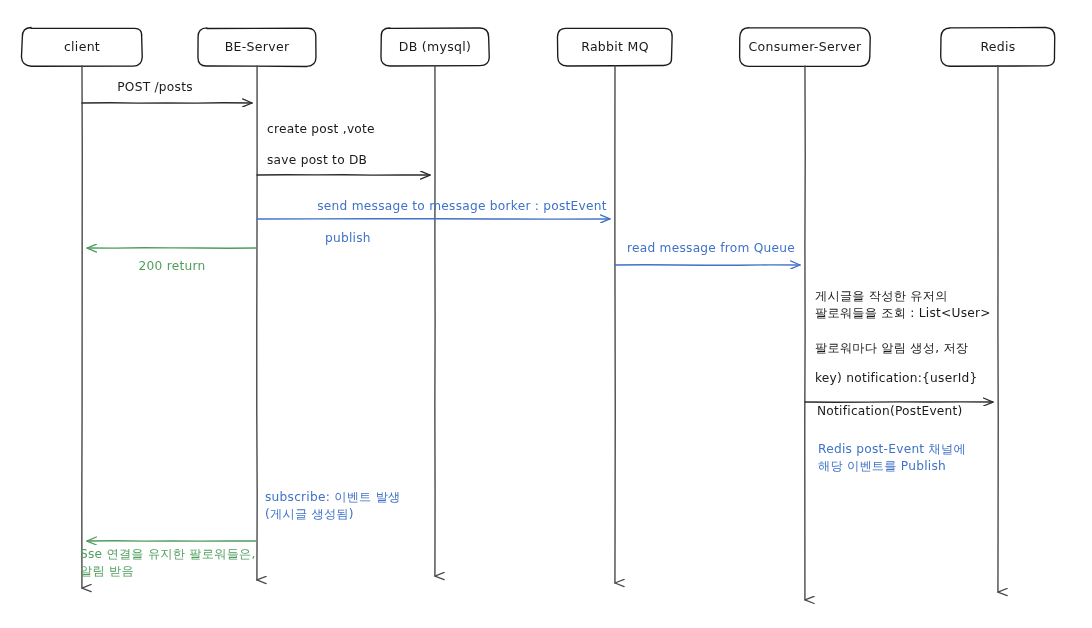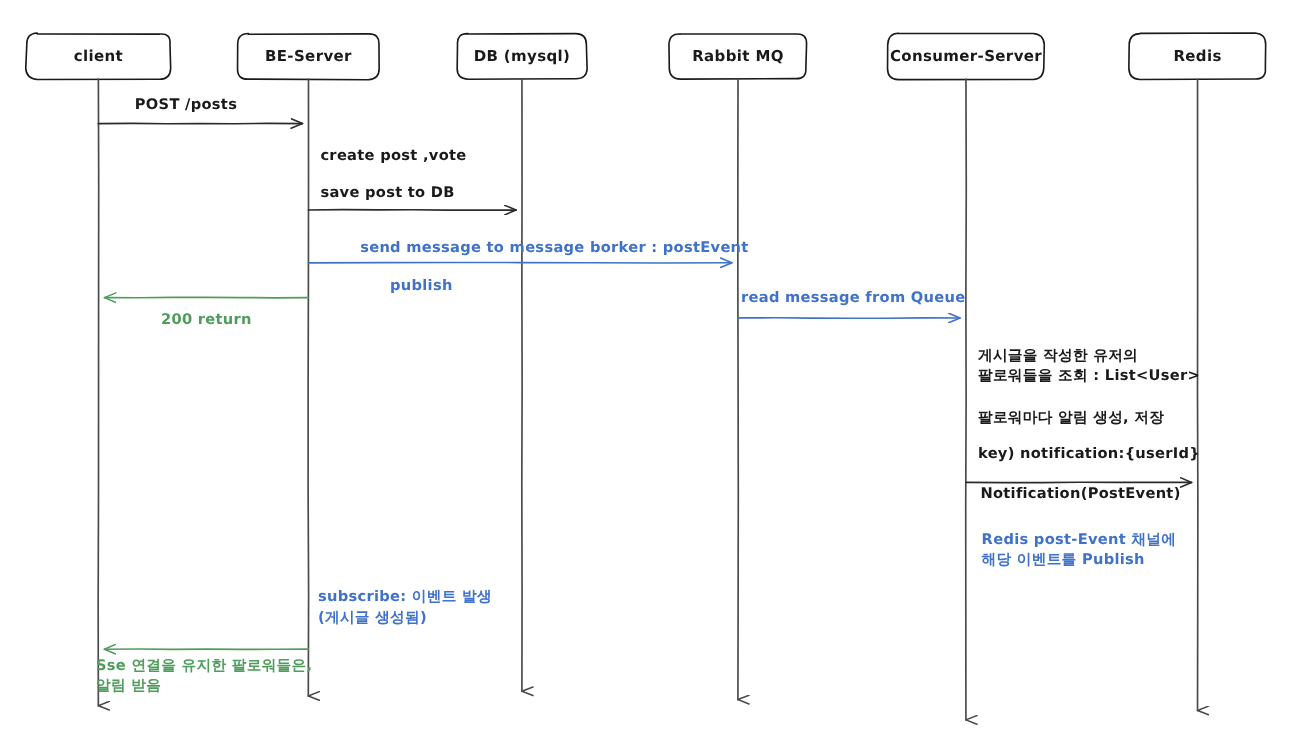--- a/index.html
+++ b/index.html
@@ -11,21 +11,20 @@
     width: 1092px;
     height: 628px;
     font-family: "DejaVu Sans", sans-serif;
     overflow: hidden;
   }
   #canvas-wrap {
     position: relative;
     width: 1092px;
     height: 552px;
     background: #ffffff;
-    font-weight: bold;
   }
   svg#diagram {
     position: absolute;
     left: 0;
     top: 0;
     width: 1092px;
     height: 628px;
     display: block;
   }
   .lifeline-box-rect {

